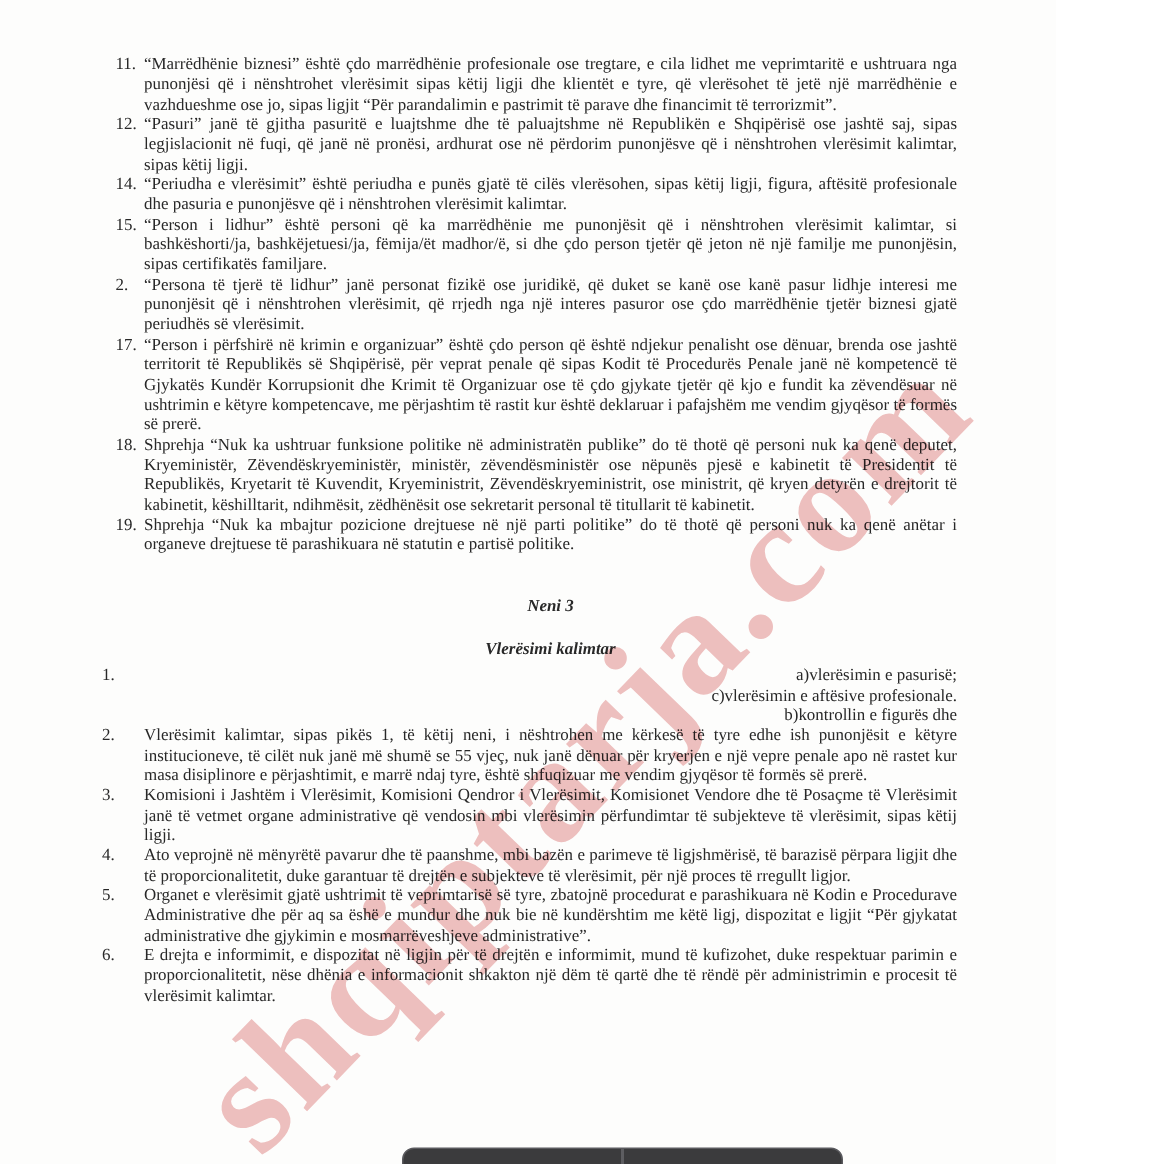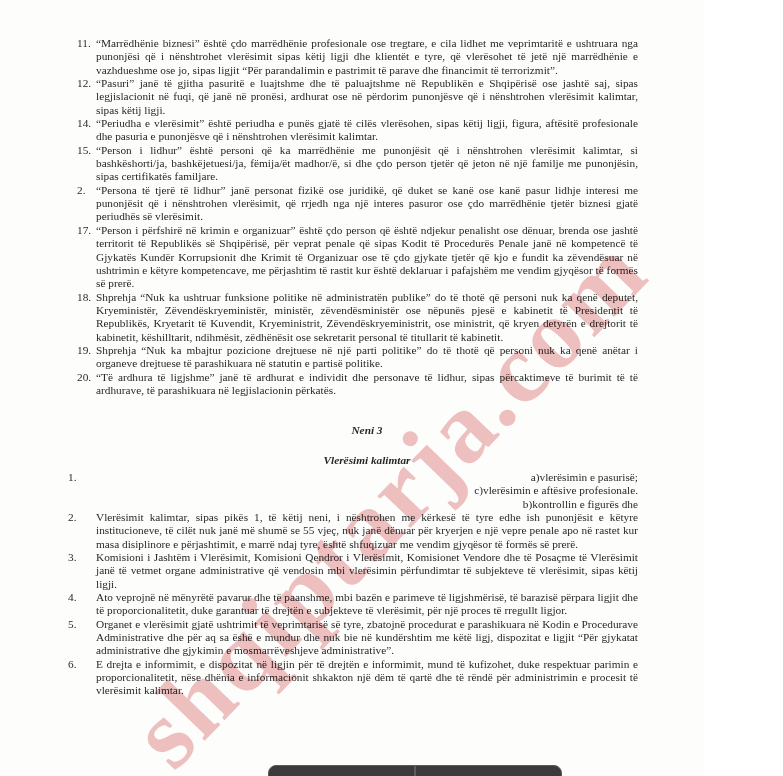--- a/index.html
+++ b/index.html
@@ -76,24 +76,20 @@
       <span>“Person i përfshirë në krimin e organizuar” është çdo person që është ndjekur penalisht ose dënuar, brenda ose jashtë territorit të Republikës së Shqipërisë, për veprat penale që sipas Kodit të Procedurës Penale janë në kompetencë të Gjykatës Kundër Korrupsionit dhe Krimit të Organizuar ose të çdo gjykate tjetër që kjo e fundit ka zëvendësuar në ushtrimin e këtyre kompetencave, me përjashtim të rastit kur është deklaruar i pafajshëm me vendim gjyqësor të formës së prerë.</span>
     </div>
     <div class="li">
       <span class="num">18.</span>
       <span>Shprehja “Nuk ka ushtruar funksione politike në administratën publike” do të thotë që personi nuk ka qenë deputet, Kryeministër, Zëvendëskryeministër, ministër, zëvendësministër ose nëpunës pjesë e kabinetit të Presidentit të Republikës, Kryetarit të Kuvendit, Kryeministrit, Zëvendëskryeministrit, ose ministrit, që kryen detyrën e drejtorit të kabinetit, këshilltarit, ndihmësit, zëdhënësit ose sekretarit personal të titullarit të kabinetit.</span>
     </div>
     <div class="li">
       <span class="num">19.</span>
       <span>Shprehja “Nuk ka mbajtur pozicione drejtuese në një parti politike” do të thotë që personi nuk ka qenë anëtar i organeve drejtuese të parashikuara në statutin e partisë politike.</span>
     </div>
-    <div class="li">
-      <span class="num">20.</span>
-      <span>“Të ardhura të ligjshme” janë të ardhurat e individit dhe personave të lidhur, sipas përcaktimeve të burimit të të ardhurave, të parashikuara në legjislacionin përkatës.</span>
-    </div>
 
     <div class="heading">Neni 3</div>
     <div class="subtitle">Vlerësimi kalimtar</div>
 
     <div class="li art">
       <span class="num">1.</span>
       <div class="sub">
         <span class="letter">a)</span><span>vlerësimin e pasurisë;</span>
       </div>
       <div class="sub">

